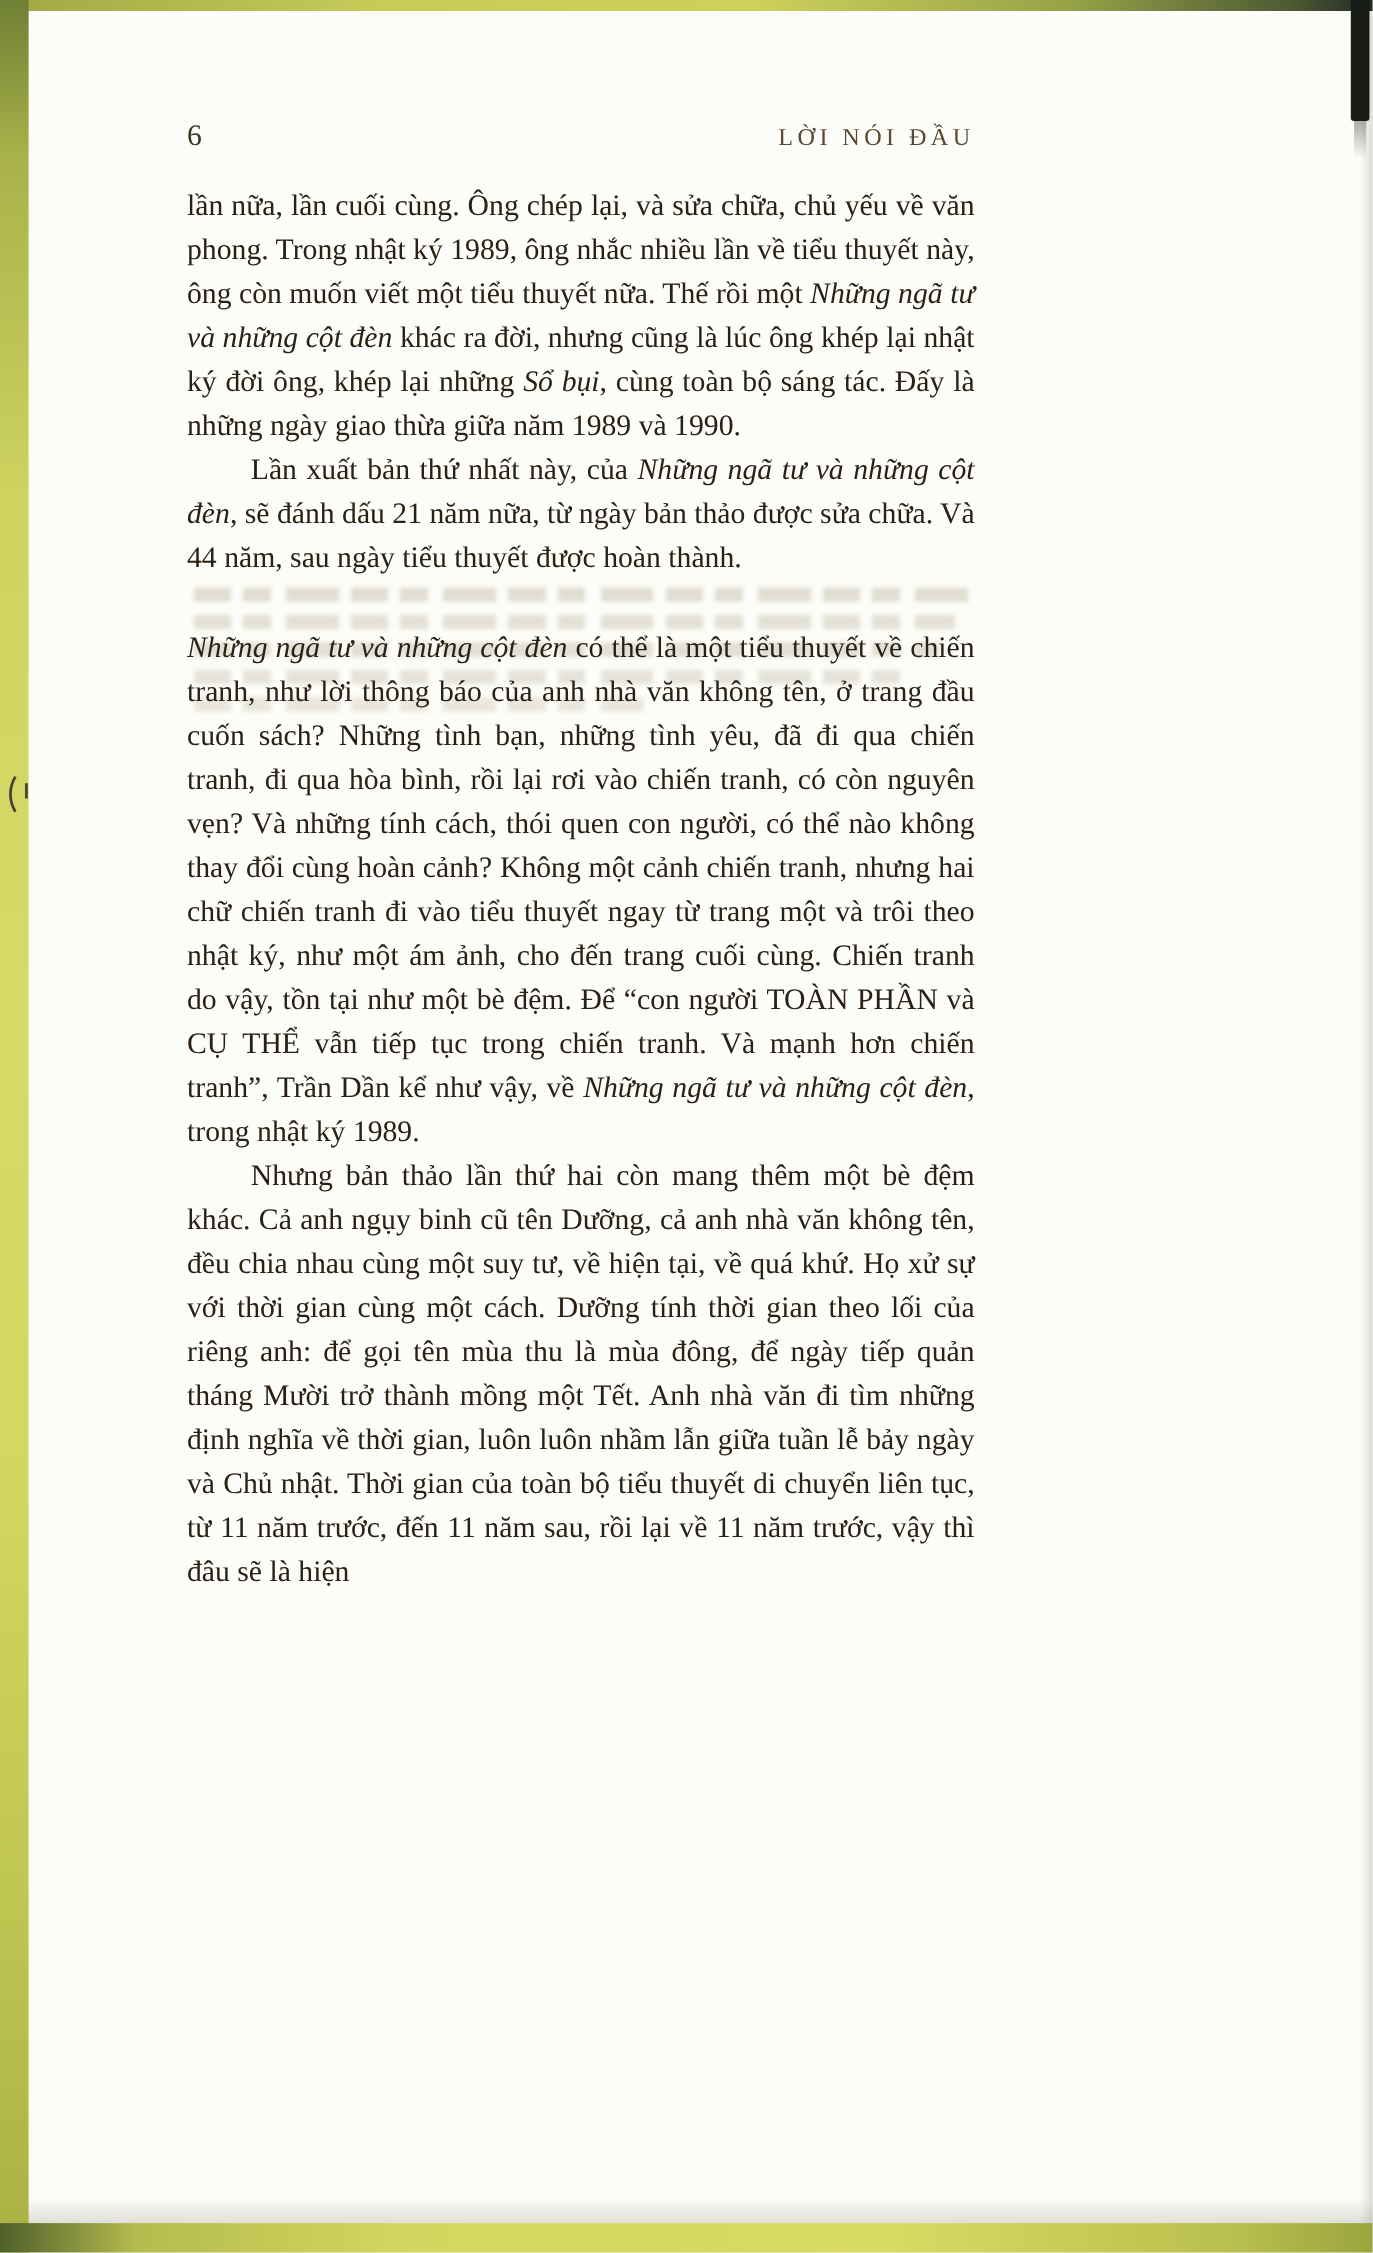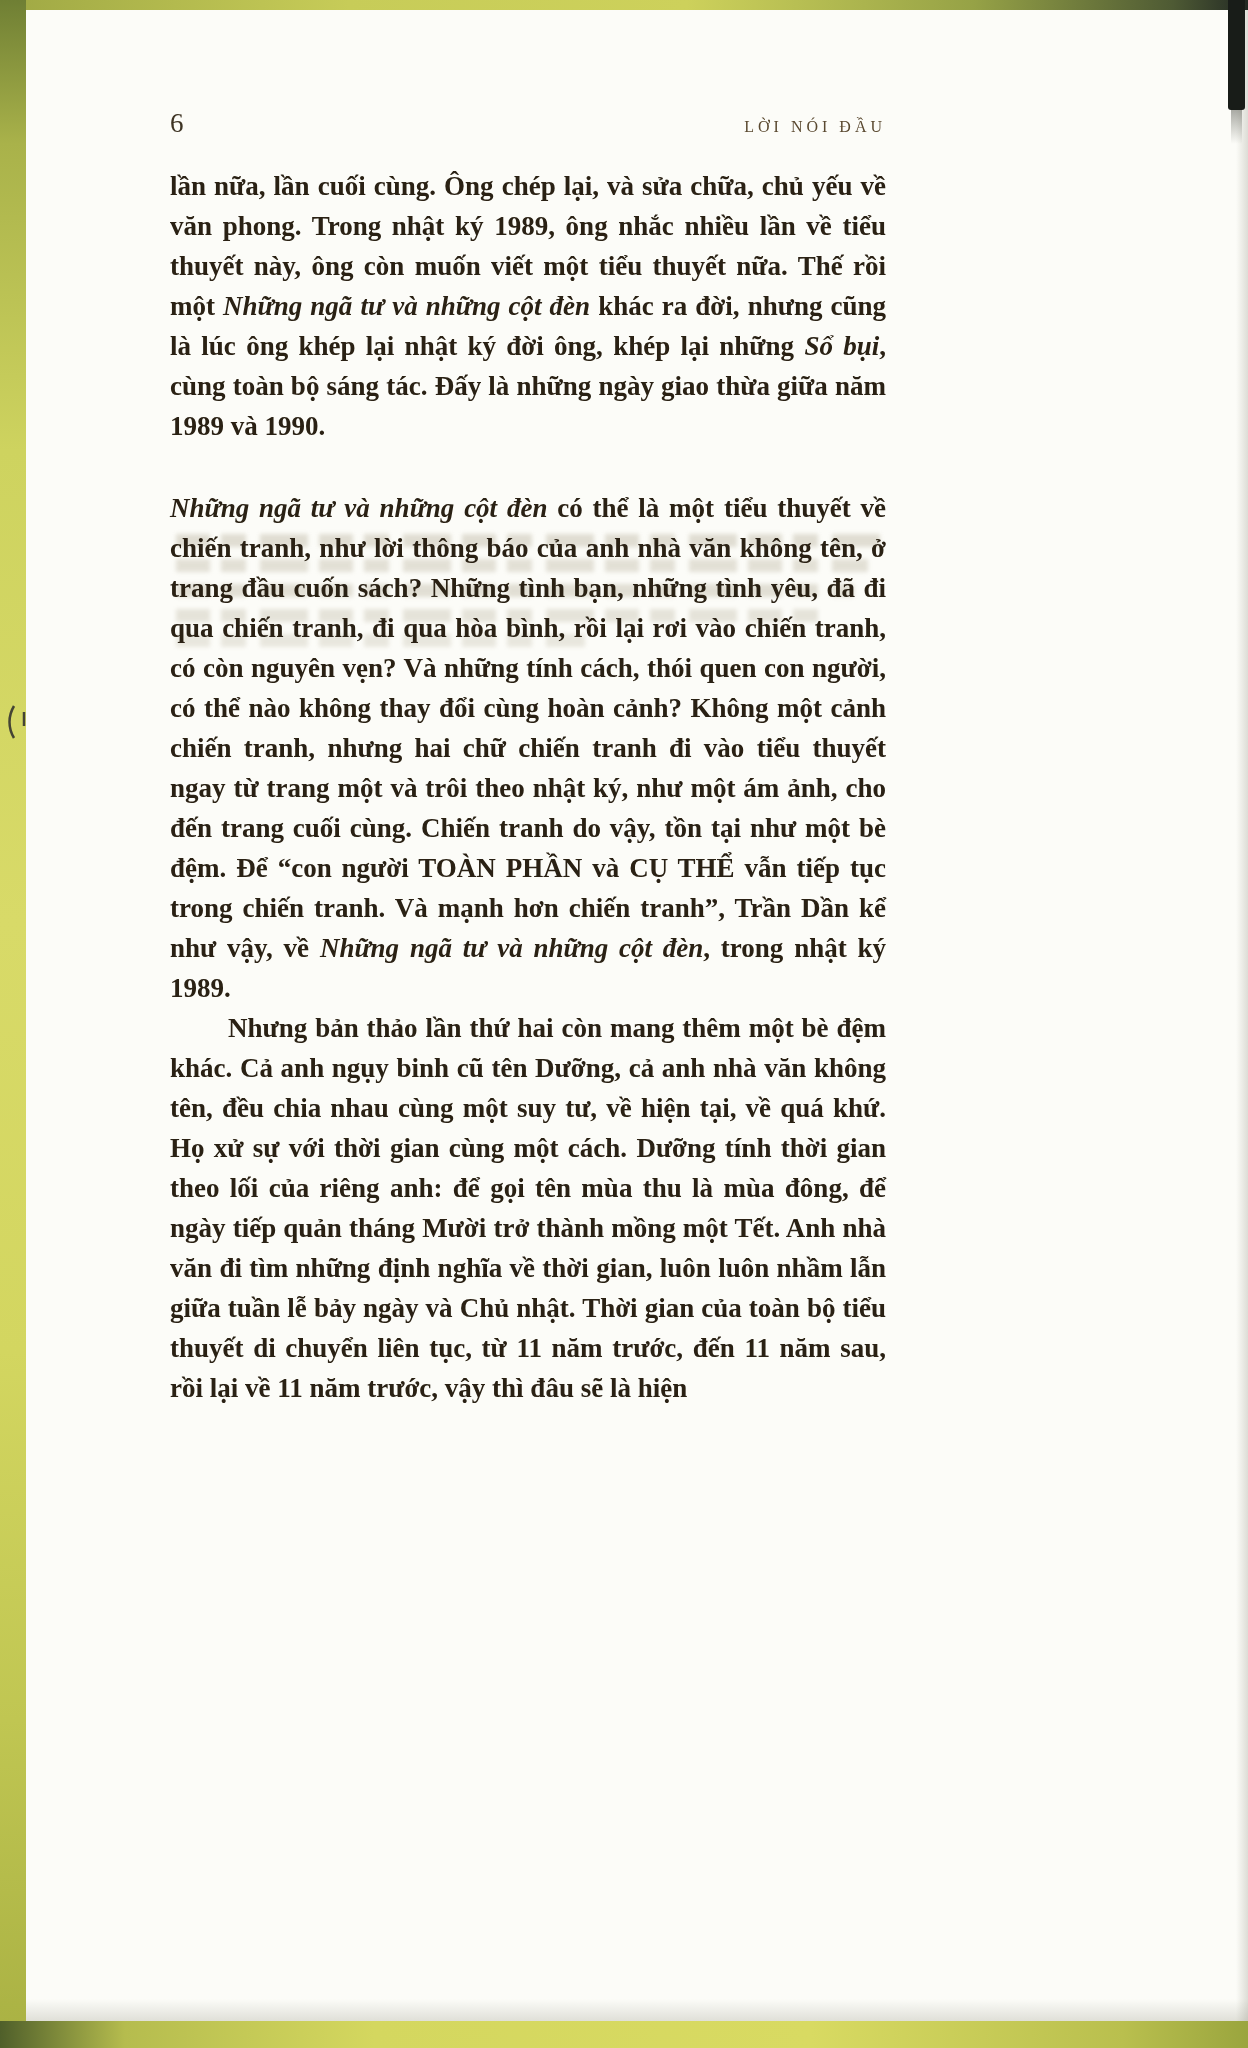--- a/index.html
+++ b/index.html
@@ -83,31 +83,31 @@
   .pagehead {
     display: flex; justify-content: space-between; align-items: baseline;
     margin-bottom: 24px;
     height: 34px;
   }
   .pnum {
     font-size: 27px;
     color: #3e3424;
   }
   .running {
-    font-size: 16px;
+    font-size: 22px;
     letter-spacing: 4px;
     color: #5a4930;
   }
   .body {
     font-size: 27px;
     line-height: 40px;
     color: #2a2114;
     text-align: justify;
   }
-  .para { margin: 0; font-weight: bold; }
+  .para { margin: 0; }
   .para.indent { text-indent: 58px; }
   .para.section-gap { margin-top: 42px; }
   .para em { font-style: italic; }
 </style>
 </head>
 <body>
 
 <div class="scan">
 
   <div class="edge-top"></div>
@@ -131,18 +131,19 @@
     <div class="ghost g5"></div>
   </div>
 
   <div class="content">
     <header class="pagehead">
       <span class="pnum">6</span>
       <span class="running">LỜI NÓI ĐẦU</span>
     </header>
     <main class="body">
         <p class="para"><span>lần nữa, lần cuối cùng. Ông chép lại, và sửa chữa, chủ yếu về văn phong. Trong nhật ký 1989, ông nhắc nhiều lần về tiểu thuyết này, ông còn muốn viết một tiểu thuyết nữa. Thế rồi một </span><em>Những ngã tư và những cột đèn</em><span> khác ra đời, nhưng cũng là lúc ông khép lại nhật ký đời ông, khép lại những </span><em>Sổ bụi</em><span>, cùng toàn bộ sáng tác. Đấy là những ngày giao thừa giữa năm 1989 và 1990.</span></p>
+        <p class="para indent"><span>Lần xuất bản thứ nhất này, của </span><em>Những ngã tư và những cột đèn</em><span>, sẽ đánh dấu 21 năm nữa, từ ngày bản thảo được sửa chữa. Và 44 năm, sau ngày tiểu thuyết được hoàn thành.</span></p>
         <p class="para section-gap"><em>Những ngã tư và những cột đèn</em><span> có thể là một tiểu thuyết về chiến tranh, như lời thông báo của anh nhà văn không tên, ở trang đầu cuốn sách? Những tình bạn, những tình yêu, đã đi qua chiến tranh, đi qua hòa bình, rồi lại rơi vào chiến tranh, có còn nguyên vẹn? Và những tính cách, thói quen con người, có thể nào không thay đổi cùng hoàn cảnh? Không một cảnh chiến tranh, nhưng hai chữ chiến tranh đi vào tiểu thuyết ngay từ trang một và trôi theo nhật ký, như một ám ảnh, cho đến trang cuối cùng. Chiến tranh do vậy, tồn tại như một bè đệm. Để “con người TOÀN PHẦN và CỤ THỂ vẫn tiếp tục trong chiến tranh. Và mạnh hơn chiến tranh”, Trần Dần kể như vậy, về </span><em>Những ngã tư và những cột đèn</em><span>, trong nhật ký 1989.</span></p>
         <p class="para indent"><span>Nhưng bản thảo lần thứ hai còn mang thêm một bè đệm khác. Cả anh ngụy binh cũ tên Dưỡng, cả anh nhà văn không tên, đều chia nhau cùng một suy tư, về hiện tại, về quá khứ. Họ xử sự với thời gian cùng một cách. Dưỡng tính thời gian theo lối của riêng anh: để gọi tên mùa thu là mùa đông, để ngày tiếp quản tháng Mười trở thành mồng một Tết. Anh nhà văn đi tìm những định nghĩa về thời gian, luôn luôn nhầm lẫn giữa tuần lễ bảy ngày và Chủ nhật. Thời gian của toàn bộ tiểu thuyết di chuyển liên tục, từ 11 năm trước, đến 11 năm sau, rồi lại về 11 năm trước, vậy thì đâu sẽ là hiện</span></p>
       </main>
   </div>
 
 </div>
 
 </body></html>

